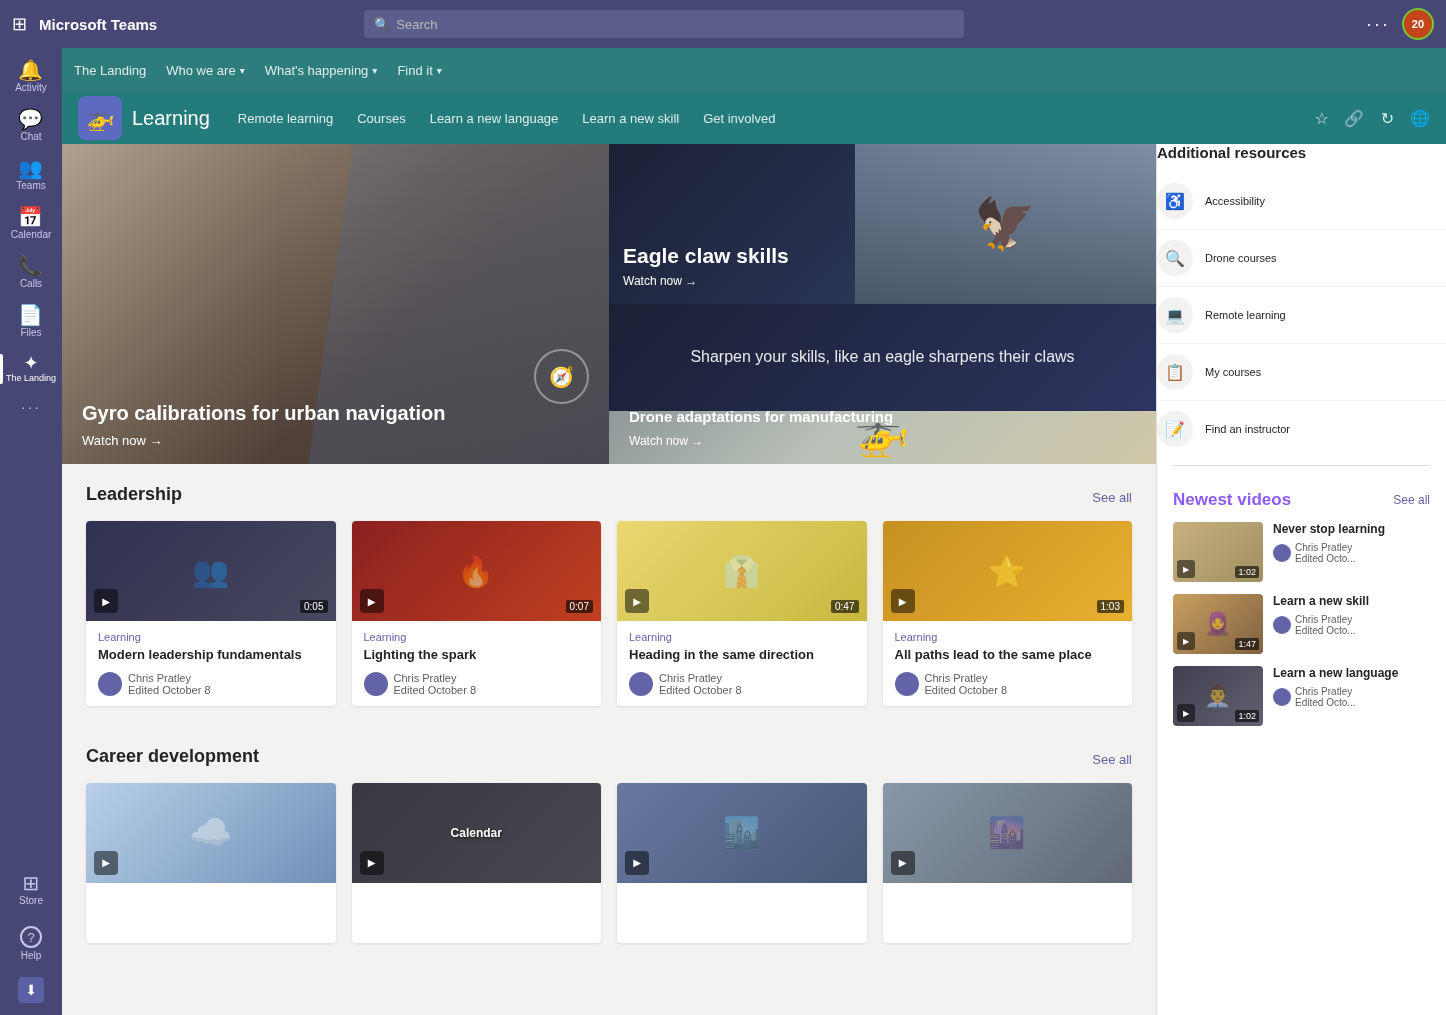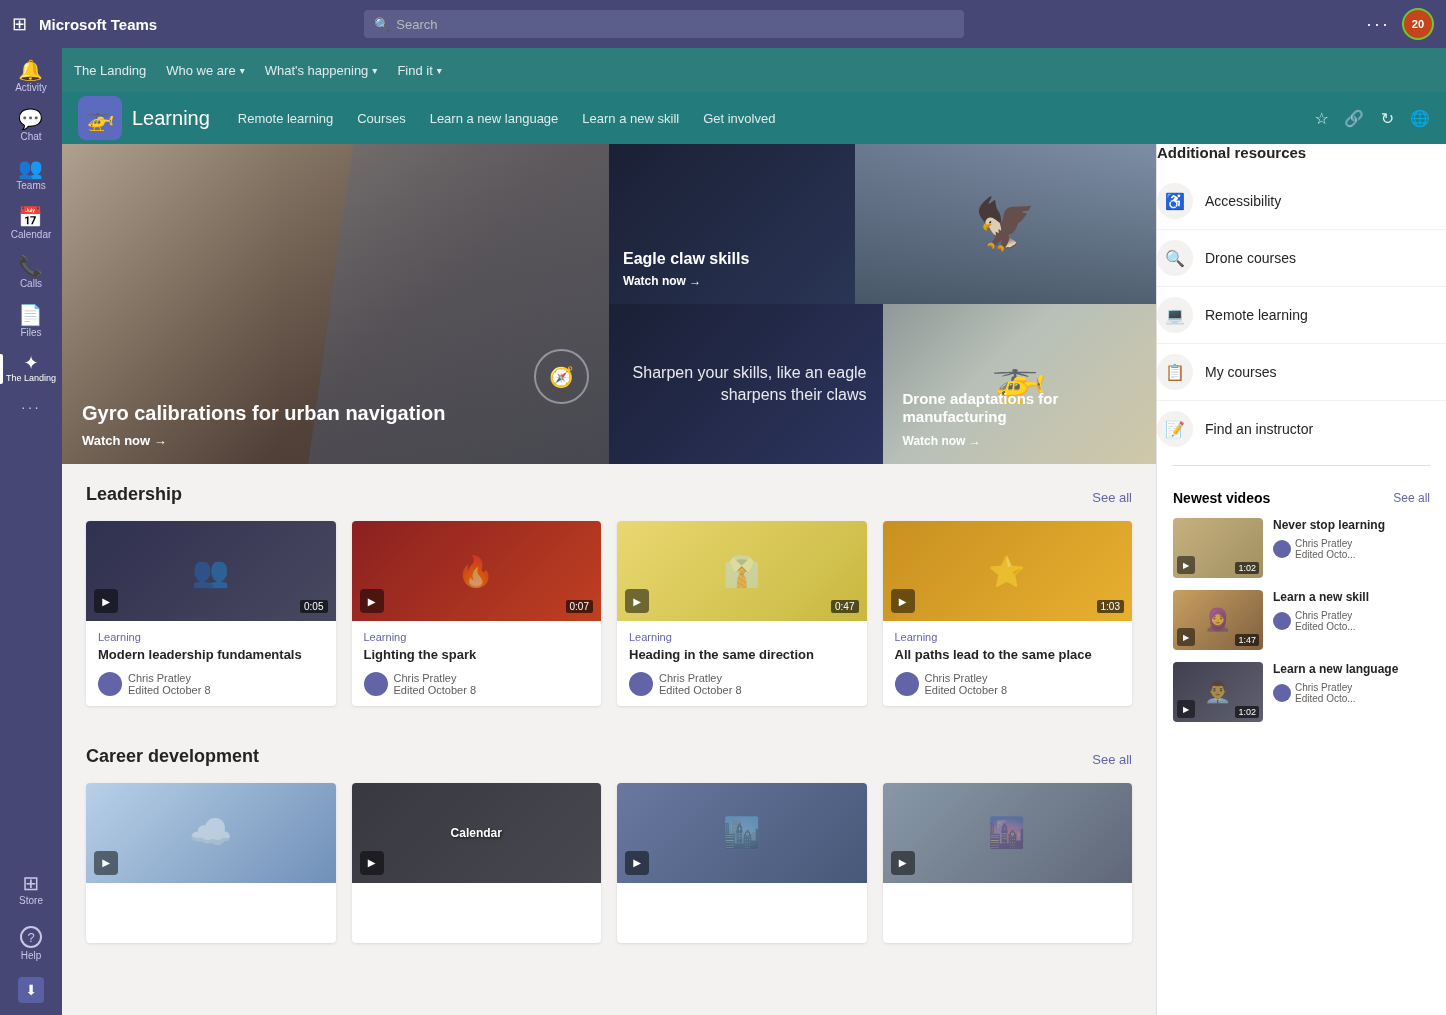--- a/index.html
+++ b/index.html
@@ -178,21 +178,21 @@
       padding: 16px 20px;
     }
     .hero-title { color: white; font-size: 20px; font-weight: 600; line-height: 1.2; margin-bottom: 8px; }
     .watch-now {
       color: white;
       font-size: 13px;
       display: flex;
       align-items: center;
       gap: 6px;
       cursor: pointer;
-      font-weight: 700;
+      font-weight: 400;
     }
 
     
     .eagle-card {
       background: linear-gradient(to bottom, #1a1a2e 0%, #2d3060 100%);
       position: relative;
     }
 
     
     .drone-card-bg {
@@ -295,32 +295,32 @@
       width: 36px; height: 36px;
       border-radius: 50%;
       background: #f3f2f1;
       display: flex;
       align-items: center;
       justify-content: center;
       font-size: 16px;
       flex-shrink: 0;
       color: #605e5c;
     }
-    .resource-label { font-size: 14px; color: #252423; }
+    .resource-label { font-size: 11px; color: #252423; }
     .panel-divider { height: 1px; background: #e1dfdd; margin: 8px 16px; }
 
     
     .newest-videos { padding: 16px; }
     .newest-header {
       display: flex;
       justify-content: space-between;
       align-items: center;
       margin-bottom: 12px;
     }
-    .newest-title { font-size: 14px; font-weight: 600; color: #000000; }
+    .newest-title { font-size: 17px; font-weight: 600; color: #8b5cf6; }
     .newest-see-all { color: #6264a7; font-size: 12px; cursor: pointer; }
     .newest-item {
       display: flex;
       gap: 10px;
       margin-bottom: 12px;
       cursor: pointer;
     }
     .newest-thumb {
       width: 90px;
       height: 60px;
@@ -521,31 +521,31 @@
             <div class="hero-card-overlay">
               <div class="hero-title">Gyro calibrations for urban navigation</div>
               <div class="watch-now">Watch now →</div>
             </div>
             <div class="compass-overlay" style="position:absolute;right:20px;bottom:60px;width:55px;height:55px;border-radius:50%;border:2px solid rgba(255,255,255,0.4);display:flex;align-items:center;justify-content:center;color:white;font-size:20px;">🧭</div>
           </div>
 
           <div class="hero-card eagle-card" style="position:relative;overflow:hidden;">
             <div style="position:absolute;inset:0;display:flex;">
               <div style="width:45%;background:linear-gradient(135deg,#1a2035 0%,#2a3555 100%);display:flex;flex-direction:column;justify-content:flex-end;padding:16px 14px;">
-                <div style="color:white;font-size:16px;font-weight:600;margin-bottom:6px;">Eagle claw skills</div>
+                <div style="color:white;font-size:21px;font-weight:600;margin-bottom:6px;">Eagle claw skills</div>
                 <div class="watch-now" style="font-size:12px;">Watch now →</div>
               </div>
               <div style="flex:1;background:linear-gradient(to bottom,#8898b0 0%,#506070 100%);display:flex;align-items:center;justify-content:center;font-size:50px;position:relative;">
                 <span>🦅</span>
                 <div style="position:absolute;inset:0;background:linear-gradient(135deg,rgba(40,50,70,0.3),transparent);"></div>
               </div>
             </div>
           </div>
 
-          <div style="display:grid;grid-template-columns:1fr 1fr;position:relative;">
+          <div style="display:grid;grid-template-columns:1fr;position:relative;">
 
             <div style="background:linear-gradient(135deg,#1a2035 0%,#2d3560 100%);display:flex;align-items:center;justify-content:center;padding:16px;">
               <div style="color:rgba(255,255,255,0.9);font-size:16px;font-weight:300;text-align:right;line-height:1.4;">Sharpen your skills, like an eagle sharpens their claws</div>
             </div>
 
             <div class="hero-card drone-card-bg" style="position:relative;overflow:hidden;">
               <div style="position:absolute;inset:0;background:linear-gradient(135deg,#909898 0%,#b8c0b8 40%,#d0c8a8 100%);"></div>
               <div style="position:absolute;top:50%;left:50%;transform:translate(-50%,-60%);font-size:45px;">🚁</div>
               <div class="hero-card-overlay">
                 <div class="hero-title" style="font-size:15px;">Drone adaptations for manufacturing</div>

